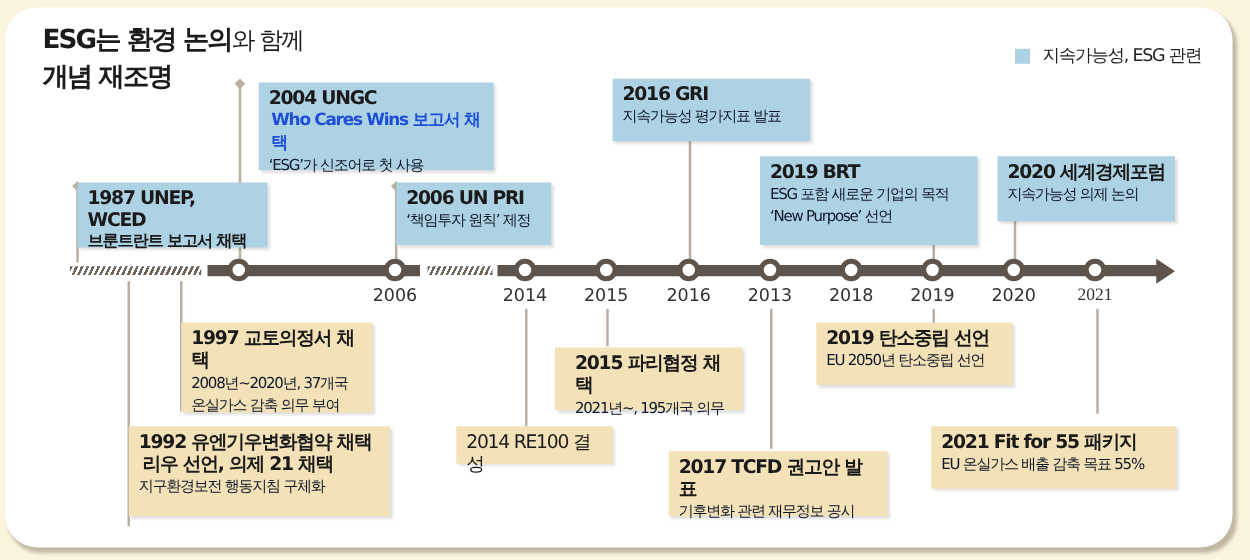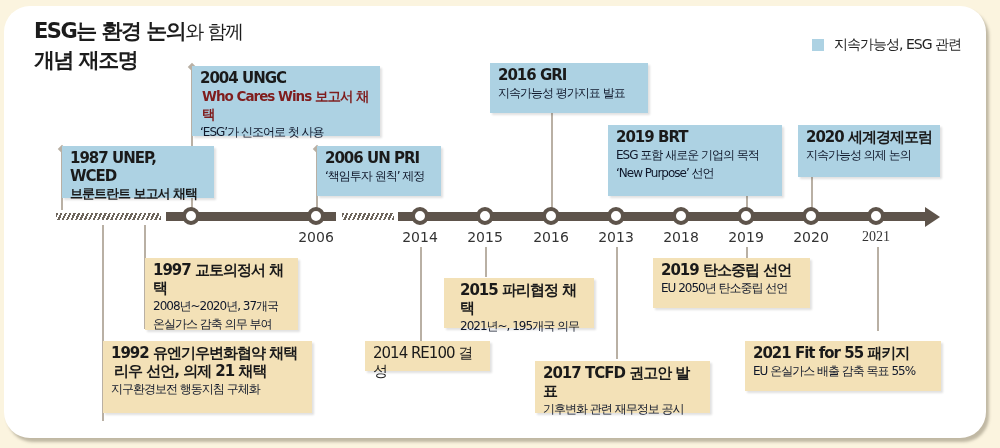--- a/index.html
+++ b/index.html
@@ -110,23 +110,23 @@
 <div class="year" style="left:591px;">2013</div>
 <div class="year" style="left:656px;">2018</div>
 <div class="year" style="left:721px;">2019</div>
 <div class="year" style="left:786px;">2020</div>
 <div class="year" style="left:851px;font-family:Liberation Serif, serif;">2021</div>
 
 <div class="box esg" style="left:62px; top:146px; width:152px; height:52px;">
   <div class="head">1987 UNEP, WCED</div>
   <div class="sub" style="font-weight:bold;font-size:13px;color:#1a1a1a">브룬트란트 보고서 채택</div>
 </div>
-<div class="box esg" style="left:192px; top:66px; width:188px; height:70px;">
+<div class="box esg" style="left:207px; top:66px; width:188px; height:70px;">
   <div class="head">2004 UNGC</div>
-  <div class="sub" style="font-weight:bold;font-size:13.5px;color:#7f1d1d;padding-left:2px">Who Cares Wins 보고서 채택</div>
+  <div class="sub" style="font-weight:bold;font-size:13.5px;color:#1d4ed8;padding-left:2px">Who Cares Wins 보고서 채택</div>
   <div class="sub">‘ESG’가 신조어로 첫 사용</div>
 </div>
 <div class="box esg" style="left:317px; top:146px; width:124px; height:50px;">
   <div class="head">2006 UN PRI</div>
   <div class="sub">‘책임투자 원칙’ 제정</div>
 </div>
 <div class="box esg" style="left:490px; top:63px; width:158px; height:50px;">
   <div class="head">2016 GRI</div>
   <div class="sub">지속가능성 평가지표 발표</div>
 </div>

